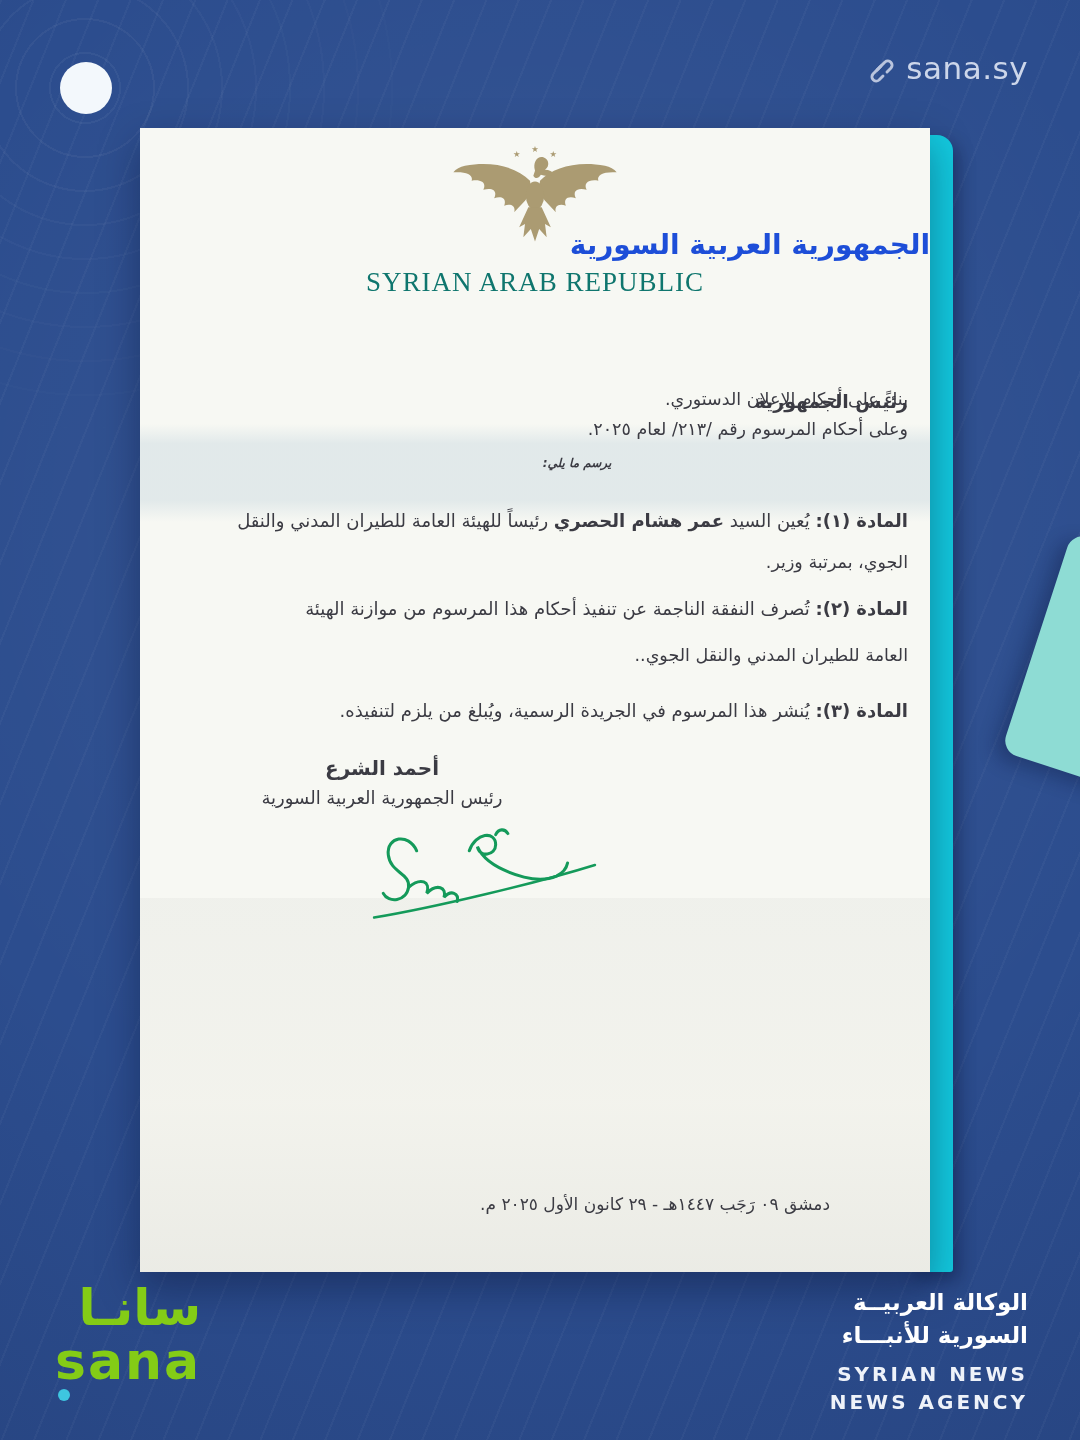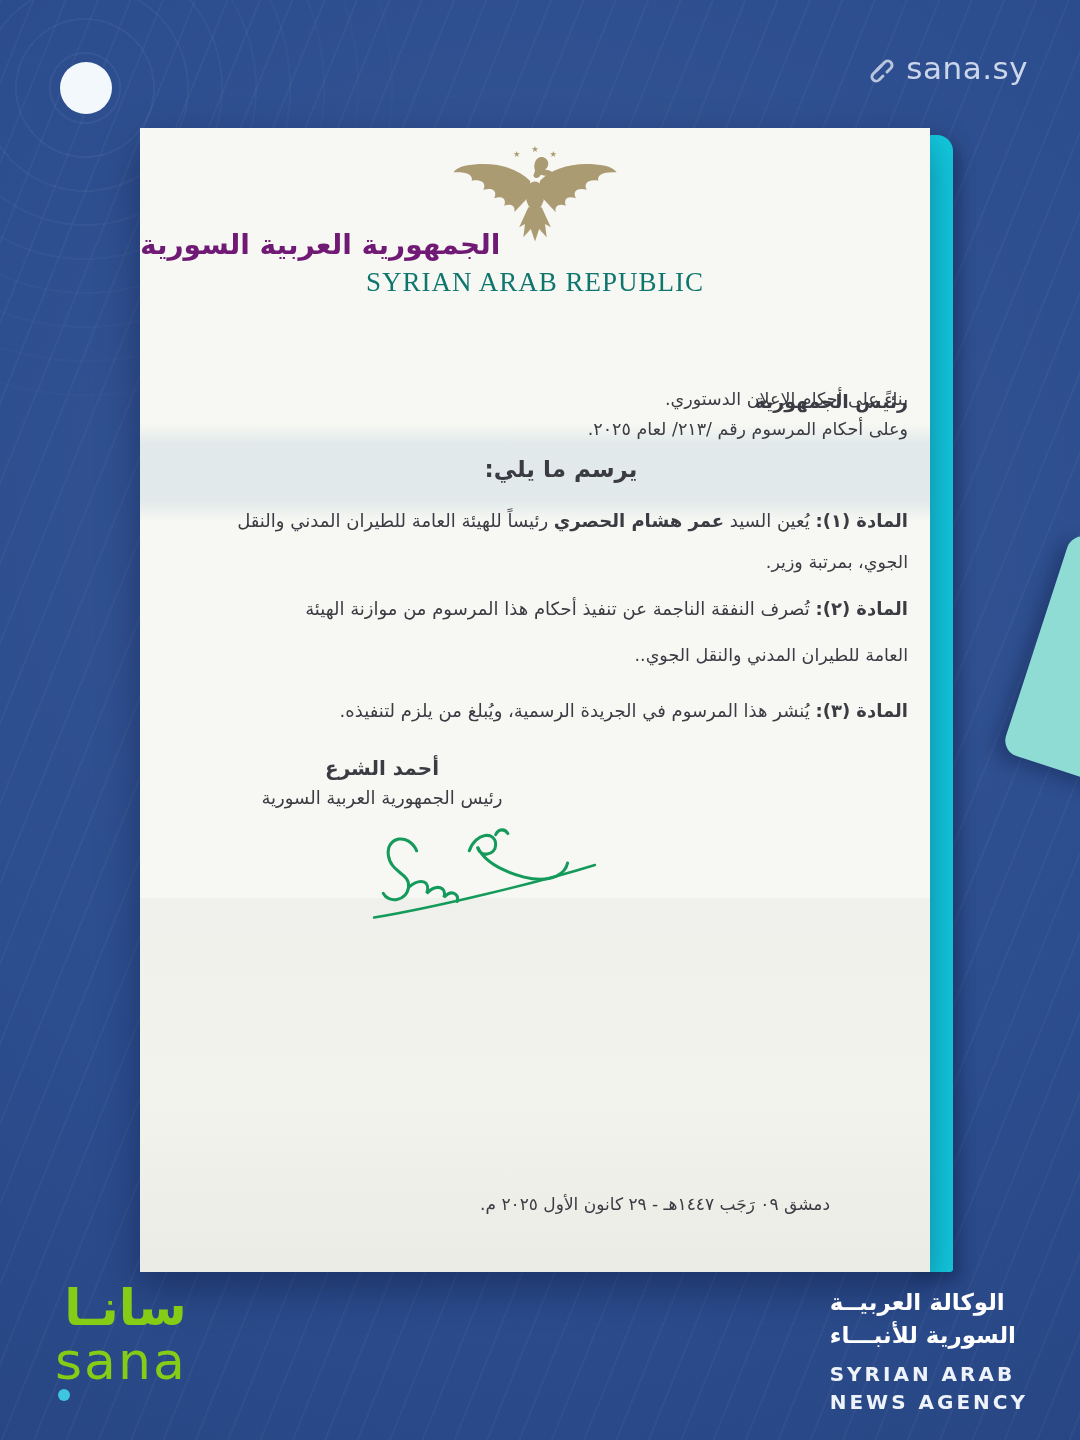--- a/index.html
+++ b/index.html
@@ -37,58 +37,58 @@
   .doc { position:absolute; left:140px; top:128px; width:790px; height:1144px;
     background:#f7f8f3; box-shadow:0 16px 38px rgba(4,12,45,0.38);
     color:#3b3b43; }
   .doc .band-blue { position:absolute; left:0; right:0; top:296px; height:98px;
     background:linear-gradient(180deg, rgba(188,207,218,0) 0%, rgba(188,207,218,0.36) 20%, rgba(188,207,218,0.36) 78%, rgba(188,207,218,0) 100%); }
   .doc .band-lower { position:absolute; left:0; right:0; top:770px; bottom:0;
     background:linear-gradient(180deg, rgba(196,198,193,0.15) 0%, rgba(203,197,181,0.10) 55%, rgba(186,184,174,0.20) 100%); }
 
   
   .emblem { position:absolute; left:50%; top:16px; transform:translateX(-50%); width:184px; height:110px; }
-  .republic-ar { position:absolute; left:0; right:0; top:100px; text-align:left;
-    font-size:28px; font-weight:bold; color:#701a75; }
+  .republic-ar { position:absolute; left:0; right:0; top:100px; text-align:right;
+    font-size:28px; font-weight:bold; color:#1d4ed8; }
   .republic-en { position:absolute; left:0; right:0; top:139px; text-align:center;
     font-family:"Liberation Serif", serif; font-size:27px; letter-spacing:1px; color:#0f766e; }
 
   
   .ar { direction:rtl; unicode-bidi:plaintext; white-space:nowrap; }
   .decree-title { position:absolute; left:0; right:0; top:192px; text-align:center;
     font-size:20px; font-weight:bold; }
   .line { position:absolute; right:22px; text-align:right; font-size:17.5px; }
   .issuer   { top:238px; font-size:19px; font-weight:bold;margin-top:24px; }
   .pre1     { top:261px; }
   .pre2     { top:291px; }
   .lead     { position:absolute; left:50%; top:328px; transform:translateX(-50%);
-              margin-left:26px; font-size:23px; font-weight:bold; }
+              margin-left:42px; font-size:12px; font-weight:bold;font-style:italic; }
   .a1l1 { top:382px; font-size:18px; }
   .a1l2 { top:424px; }
   .a2l1 { top:470px; font-size:18px; }
   .a2l2 { top:517px; }
   .a3l1 { top:572px; font-size:18px; }
   .b { font-weight:bold; }
 
   
   .sign-block { position:absolute; left:112px; top:628px; width:260px; text-align:center; }
   .sign-name  { font-size:20px; font-weight:bold;text-align:center; }
   .sign-title { margin-top:7px; font-size:18px; }
   .signature  { position:absolute; left:224px; top:686px; width:238px; height:110px; }
 
   .dateline { position:absolute; right:100px; top:1066px; font-size:17px; }
 
   
   .sana-logo { position:absolute; left:55px; top:1282px; color:#84cc16; }
   .sana-logo .ar-mark { font-size:50px; font-weight:bold; line-height:52px; letter-spacing:2px; }
-  .sana-logo .en-mark { font-size:52px; font-weight:normal; line-height:50px; letter-spacing:2px; margin-top:2px; }
+  .sana-logo .en-mark { font-size:52px; font-weight:bold; line-height:50px; letter-spacing:2px; margin-top:2px; }
   .sana-logo .dot { position:absolute; left:3px; top:107px; width:12px; height:12px;
     border-radius:50%; background:#3ec6e0; }
 
-  .agency { position:absolute; right:52px; top:1286px; text-align:left; color:#ffffff; }
+  .agency { position:absolute; right:52px; top:1286px; text-align:right; color:#ffffff; }
   .agency .ar { font-size:23px; font-weight:bold; line-height:33px; }
   .agency .en { font-size:20px; font-weight:600; line-height:28px; letter-spacing:3px; color:#eef2f9; }
   .agency .en-wrap { margin-top:8px; }
 </style>
 </head>
 <body>
 
 <div class="canvas">
 
   <div class="bg-vignette"></div>
@@ -168,18 +168,18 @@
   <div class="sana-logo">
     <div class="ar-mark ar">سانـا</div>
     <div class="en-mark">sana</div>
     <div class="dot"></div>
   </div>
 
   <div class="agency">
     <div class="ar">الوكالة العربيــة</div>
     <div class="ar">السورية للأنبـــاء</div>
     <div class="en-wrap">
-      <div class="en">SYRIAN ARAB</div>
+      <div class="en">SYRIAN NEWS</div>
       <div class="en">NEWS AGENCY</div>
     </div>
   </div>
 
 </div>
 
 </body></html>

